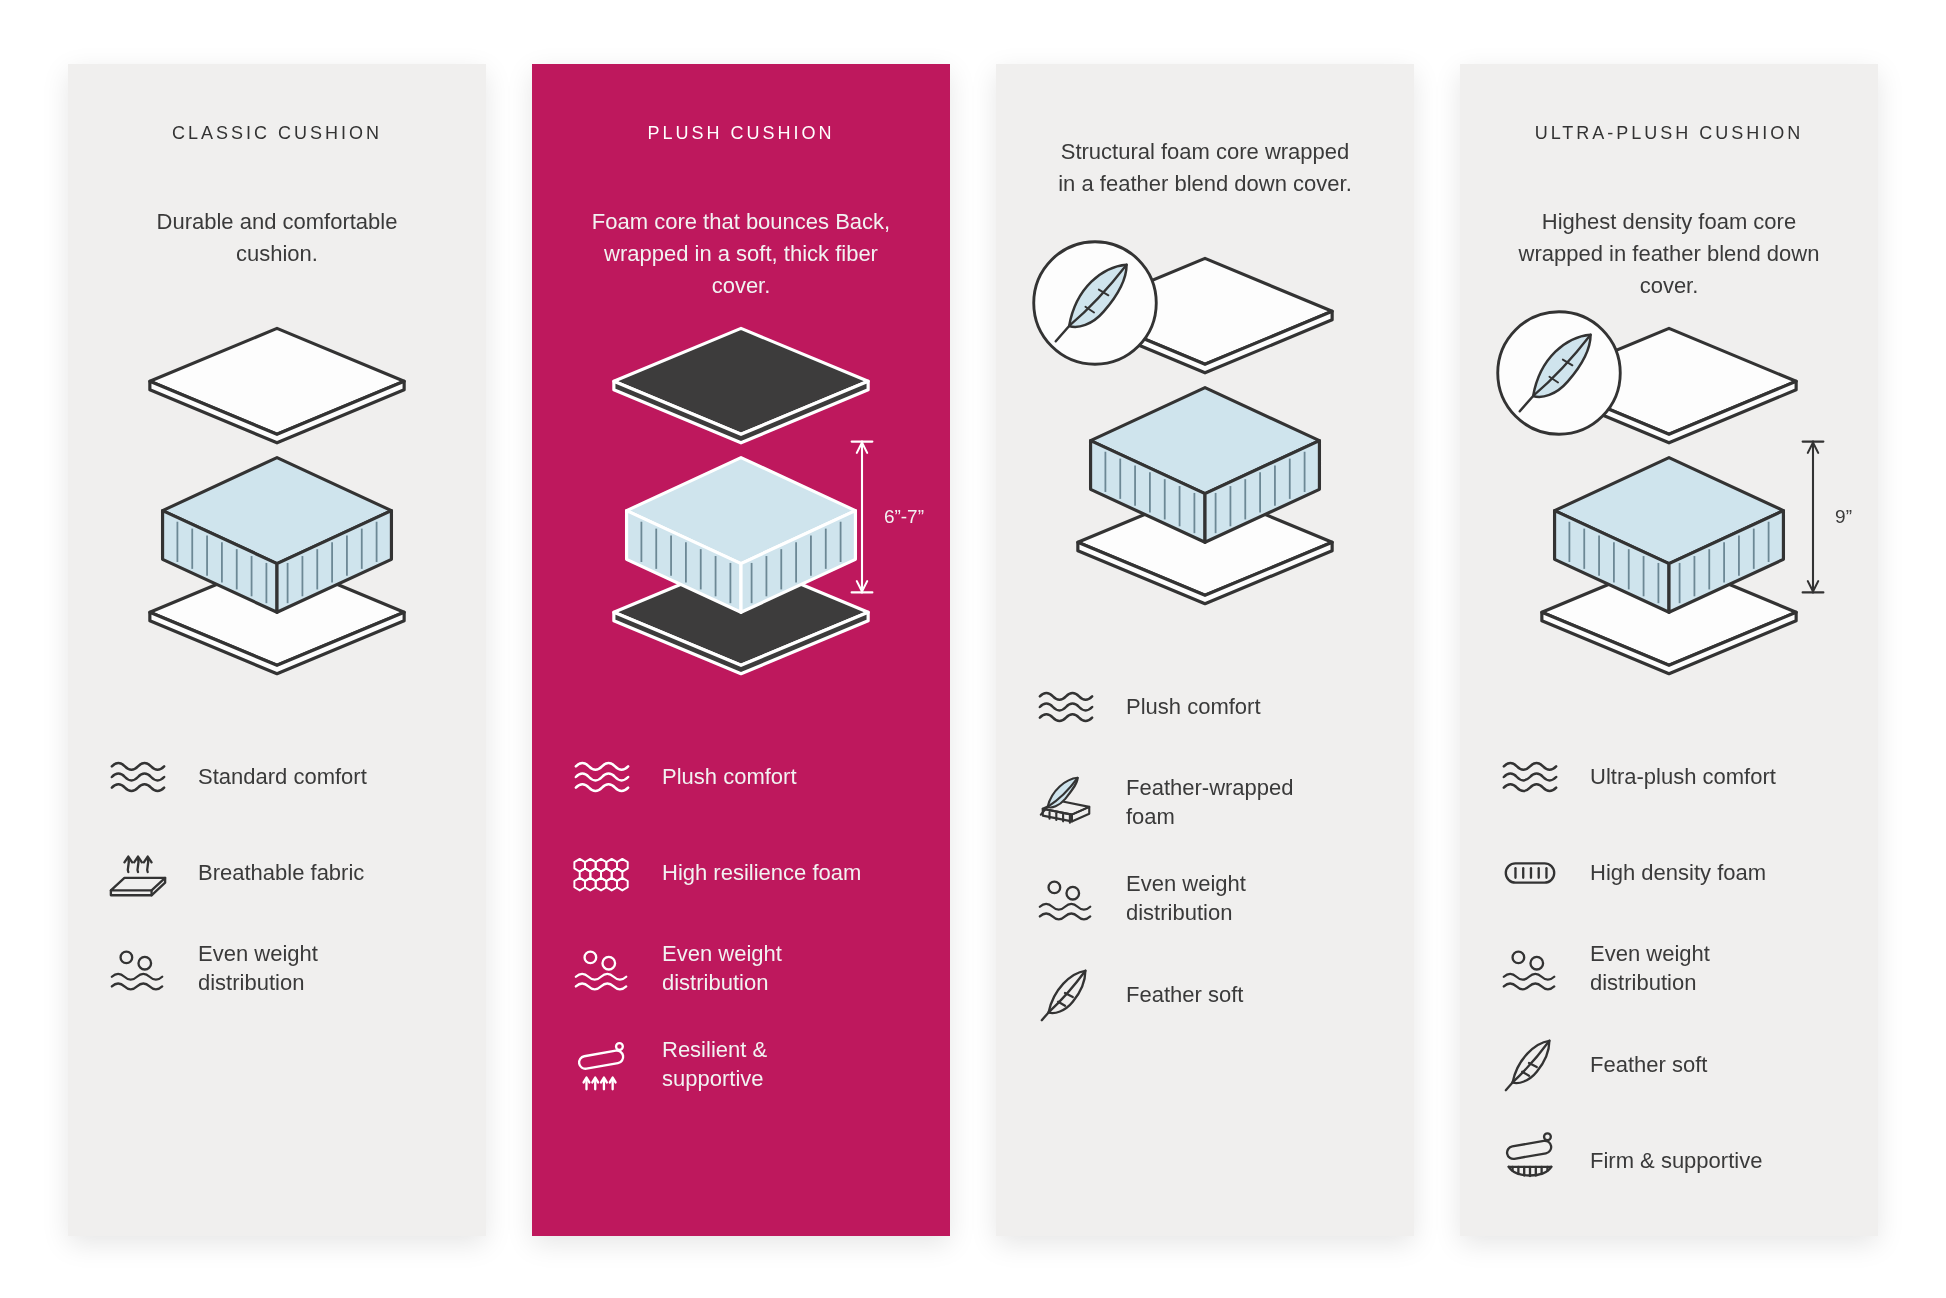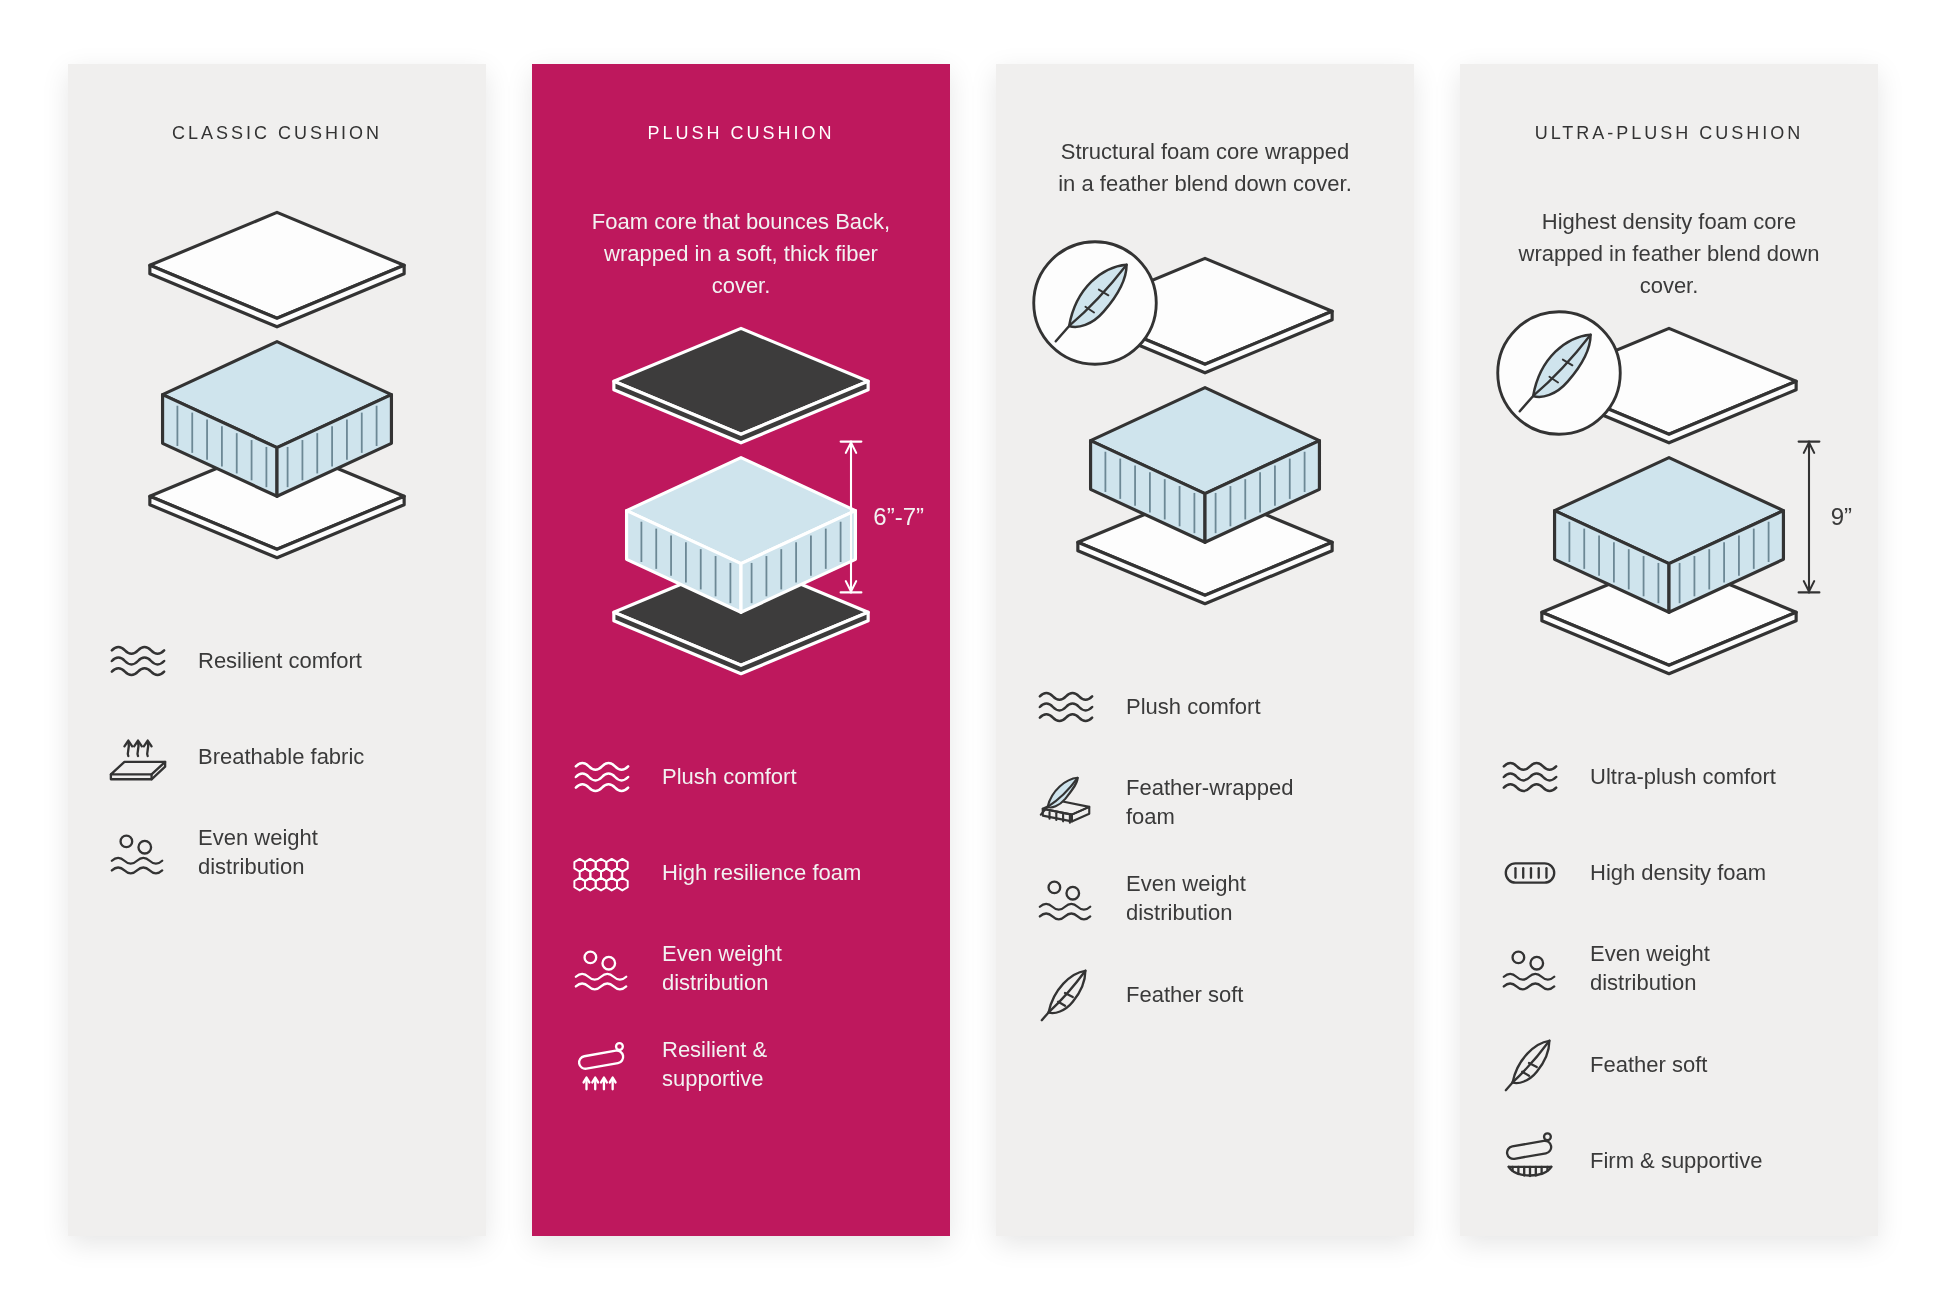--- a/index.html
+++ b/index.html
@@ -78,21 +78,21 @@
     right: -10px;
     top: 51%;
     transform: translateY(-50%);
     display: flex;
     align-items: center;
     gap: 9px;
   }
   .measure svg { width: 26px; }
   .measure.h170 svg { height: 168px; }
   .measure.h190 svg { height: 188px; }
-  .mlabel { font-size: 24px; white-space: nowrap; }
+  .mlabel { font-size: 19px; white-space: nowrap; }
   .features {
     list-style: none;
     margin: 42px 0 0;
     padding: 0;
     display: flex;
     flex-direction: column;
     gap: 34px;
   }
   .feature {
     display: flex;
@@ -275,31 +275,32 @@
           <path d="M50 38 L50 42"></path>
       </g>
     </symbol>
   </defs>
 </svg>
 
 <main class="board">
 
   <section class="card light">
     <h2 class="title">CLASSIC CUSHION</h2>
+    <p class="desc">Durable and comfortable cushion.</p>
     <div class="illustration">
       <svg class="cushion" viewBox="0 0 300 336">
           <use href="#sym-cushion"></use>
         </svg>
     </div>
     <ul class="features">
       <li class="feature">
         <svg class="ficon" viewBox="0 0 64 64">
             <use href="#sym-waves"></use>
           </svg>
-        <span class="flabel">Resilient comfort</span>
+        <span class="flabel">Standard comfort</span>
       </li>
       <li class="feature">
         <svg class="ficon" viewBox="0 0 64 64">
             <use href="#sym-breathable"></use>
           </svg>
         <span class="flabel">Breathable fabric</span>
       </li>
       <li class="feature">
         <svg class="ficon" viewBox="0 0 64 64">
             <use href="#sym-weight"></use>

